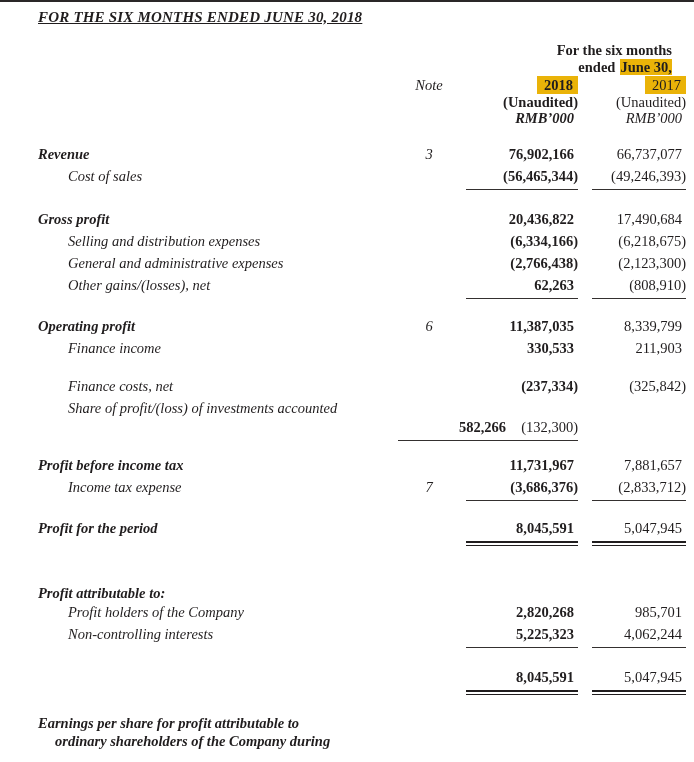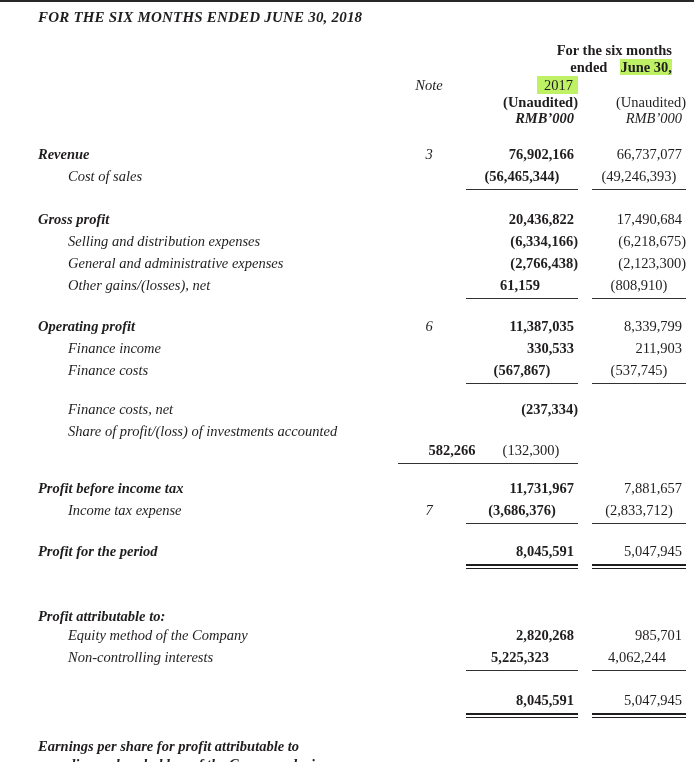--- a/index.html
+++ b/index.html
@@ -7,20 +7,21 @@
   body { font-family:"Liberation Serif","DejaVu Serif",serif; color:#201d1e; }
 
   .sheet { width:694px; height:762px; background:#ffffff; overflow:hidden; position:relative; }
   .top-rule { border-top:2px solid #2a2728; width:694px; }
 
   .doc-title {
     margin:6px 0 0 38px;
     font-size:15px; line-height:18px;
     font-weight:700; font-style:italic;
     letter-spacing:0.2px;
+    text-decoration:underline;
   }
 
   .table { margin-top:16px; padding:0 8px 0 38px; }
 
   .row { display:grid; grid-template-columns:360px 62px 118px 108px; align-items:baseline; line-height:19px; font-size:14.5px; }
   .hrow  { line-height:17px; height:17px; }
   .hrowc { line-height:18px; height:18px; }
   .hrows { line-height:16px; height:16px; }
   .eps   { line-height:18px; font-size:14.5px; }
 
@@ -33,30 +34,30 @@
 
   .val { padding-right:4px; display:inline-block; }
   .paren { padding-right:0;font-family:Liberation Serif, serif; }
 
   .b { font-weight:700; }
   .it { font-style:italic; }
   .i1 { padding-left:30px; }
   .i1b { padding-left:17px; }
   .i2 { padding-left:57px; }
 
-  .rule-s { border-bottom:1.2px solid #34302f;text-align:center; }
+  .rule-s { border-bottom:1.2px solid #34302f; }
   .rule-d::after {
     content:""; position:absolute; left:0; right:0; top:100%;
     height:2px; border-top:2.4px solid #201d1e; border-bottom:1.2px solid #201d1e;
   }
 
   .chspan { grid-column:3/5; text-align:right; font-weight:700; padding-right:14px; }
-  .sp-prefix { margin-right:13px; }
-
-  .hl { background:#bef264; }
+  .sp-prefix { margin-right:5px; }
+
+  .hl { background:#eab308; }
   .hl-year { padding:0 5px 0 7px; }
 
   .sp15{height:15px;} .sp16{height:16px;} .sp18{height:18px;} .sp19{height:19px;}
   .sp20{height:20px;} .sp24{height:24px;} .sp43{height:43px;}
 </style>
 </head>
 <body>
 
 <div class="sheet">
   <div class="top-rule"></div>
@@ -71,20 +72,23 @@
       <div class="chspan">For the six months</div>
     </div>
     <div class="row hrow">
       <div class="cl"></div>
       <div class="cn"></div>
       <div class="chspan"><span class="sp-prefix">ended</span><span class="hl">June 30,</span></div>
     </div>
     <div class="row hrowc">
       <div class="cl"></div>
       <div class="cn it">Note</div>
+      <div class="cy c18">
+          <div class="wrap"><span class="val b hl hl-year">2018</span></div>
+        </div>
       <div class="cy c17">
           <div class="wrap"><span class="val hl hl-year">2017</span></div>
         </div>
     </div>
     <div class="row hrows">
       <div class="cl"></div>
       <div class="cn"></div>
       <div class="cy c18">
           <div class="wrap"><span class="val paren b">(Unaudited)</span></div>
         </div>
@@ -155,21 +159,21 @@
           <div class="wrap"><span class="val paren b">(2,766,438)</span></div>
         </div>
       <div class="cy c17">
           <div class="wrap"><span class="val paren">(2,123,300)</span></div>
         </div>
     </div>
     <div class="row">
       <div class="cl i1">Other gains/(losses), net</div>
       <div class="cn"></div>
       <div class="cy c18">
-          <div class="wrap rule-s"><span class="val b">61,159</span></div>
+          <div class="wrap rule-s"><span class="val b">62,263</span></div>
         </div>
       <div class="cy c17">
           <div class="wrap rule-s"><span class="val paren">(808,910)</span></div>
         </div>
     </div>
 
     <div class="sp18"></div>
 
     <div class="row">
       <div class="cl b">Operating profit</div>
@@ -184,38 +188,31 @@
     <div class="row">
       <div class="cl i1">Finance income</div>
       <div class="cn"></div>
       <div class="cy c18">
           <div class="wrap"><span class="val b">330,533</span></div>
         </div>
       <div class="cy c17">
           <div class="wrap"><span class="val">211,903</span></div>
         </div>
     </div>
-    <div class="row">
-      <div class="cl i1">Finance costs</div>
-      <div class="cn"></div>
-      <div class="cy c18">
-          <div class="wrap rule-s"><span class="val paren b">(567,867)</span></div>
-        </div>
-      <div class="cy c17">
-          <div class="wrap rule-s"><span class="val paren">(537,745)</span></div>
-        </div>
-    </div>
 
     <div class="sp16"></div>
 
     <div class="row">
       <div class="cl i1">Finance costs, net</div>
       <div class="cn"></div>
       <div class="cy c18">
           <div class="wrap"><span class="val paren b">(237,334)</span></div>
+        </div>
+      <div class="cy c17">
+          <div class="wrap"><span class="val paren">(325,842)</span></div>
         </div>
     </div>
     <div class="row">
       <div class="cl i1">Share of profit/(loss) of investments accounted</div>
       <div class="cn"></div>
       <div class="cy c18"></div>
       <div class="cy c17"></div>
     </div>
     <div class="row">
       <div class="cn"></div>
@@ -265,21 +262,21 @@
 
     <div class="sp43"></div>
 
     <div class="row">
       <div class="cl b">Profit attributable to:</div>
       <div class="cn"></div>
       <div class="cy c18"></div>
       <div class="cy c17"></div>
     </div>
     <div class="row">
-      <div class="cl i1">Equity method of the Company</div>
+      <div class="cl i1">Profit holders of the Company</div>
       <div class="cn"></div>
       <div class="cy c18">
           <div class="wrap"><span class="val b">2,820,268</span></div>
         </div>
       <div class="cy c17">
           <div class="wrap"><span class="val">985,701</span></div>
         </div>
     </div>
     <div class="row">
       <div class="cl i1">Non-controlling interests</div>

